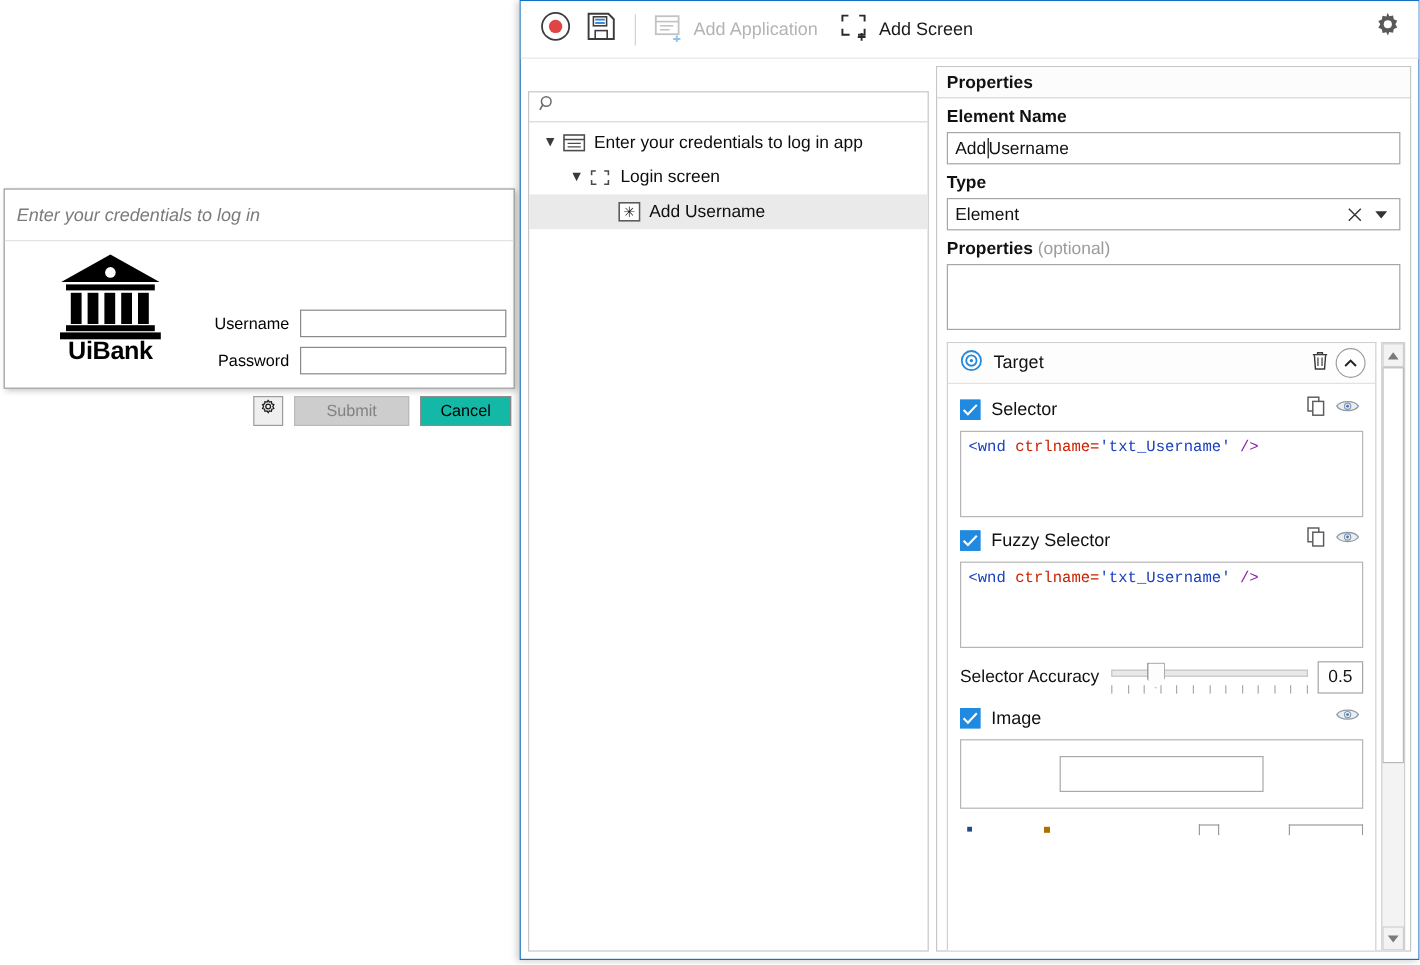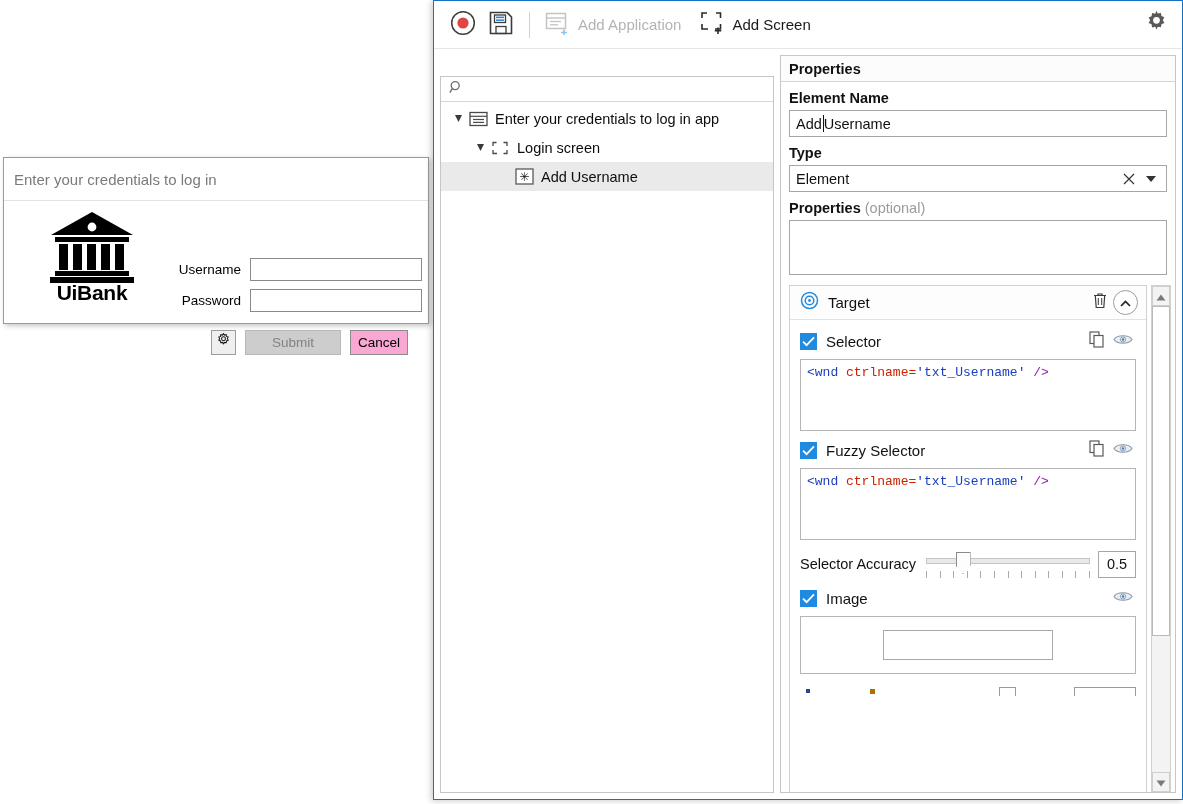--- a/index.html
+++ b/index.html
@@ -15,21 +15,21 @@
   
   .bank-window {
     position: absolute; left: 3px; top: 157px;
     width: 426px; height: 167px;
     background: #ffffff;
     border: 1px solid #9a9a9a;
     box-shadow: 2px 2px 5px rgba(0,0,0,0.22);
   }
   .bank-titlebar {
     height: 43px; border-bottom: 1px solid #e3e3e3;
-    display: flex; align-items: center; padding-left: 10px;
+    display: flex; align-items: center; padding-left: 10px; font-style: italic;
   }
   .bank-title {
     font-size: 15px; color: #7b7b7b; font-weight: 400;
   }
   .bank-body { position: relative; height: 122px; }
   .bank-logo {
     position: absolute; left: 40px; top: 8px;
     width: 96px; height: 96px;
     display: flex; flex-direction: column; align-items: center; justify-content: flex-start;
   }
@@ -55,21 +55,21 @@
   .gear-btn {
     width: 25px; height: 25px; border: 1px solid #9d9d9d; background: #efefef;
     display: flex; align-items:center; justify-content:center;
   }
   .bank-btn {
     height: 25px; border: 1px solid #8c8c8c;
     font-size: 13.5px; font-family: "Liberation Sans", sans-serif;
     display:flex; align-items:center; justify-content:center;
   }
   .btn-submit { width: 96px; background: #cdcdcd; color: #828282; border-color:#b9b9b9; }
-  .btn-cancel { width: 58px; background: #f9a8d4; color: #000; }
+  .btn-cancel { width: 76px; background: #14b8a6; color: #000; }
 
   
   .ce-window {
     position: absolute; left: 433px; top: 0px;
     width: 750px; height: 800px;
     background: #ffffff;
     border: 1px solid #1571c4;
     box-shadow: -2px 1px 6px rgba(0,0,0,0.20);
     display: flex; flex-direction: column;
   }

